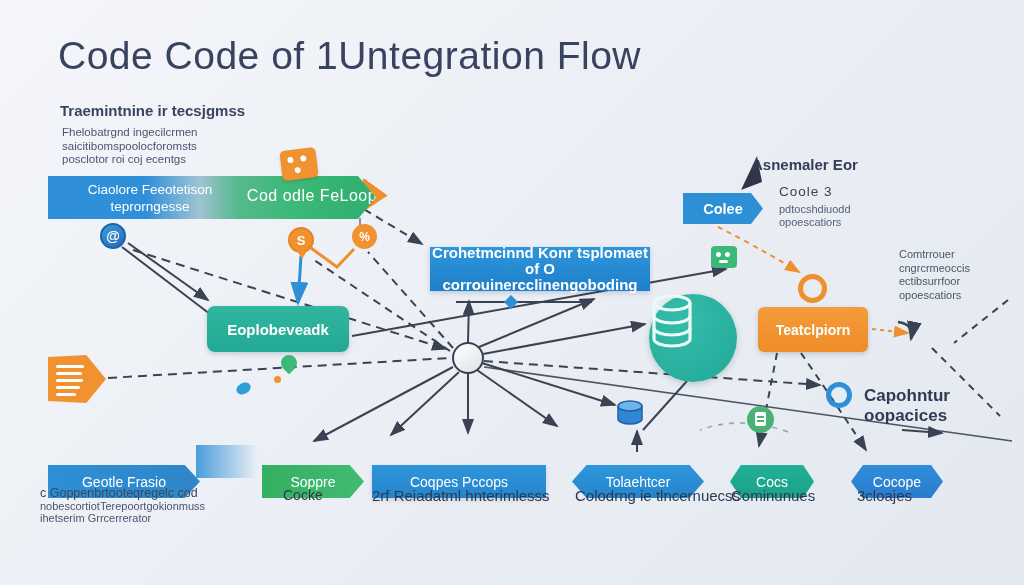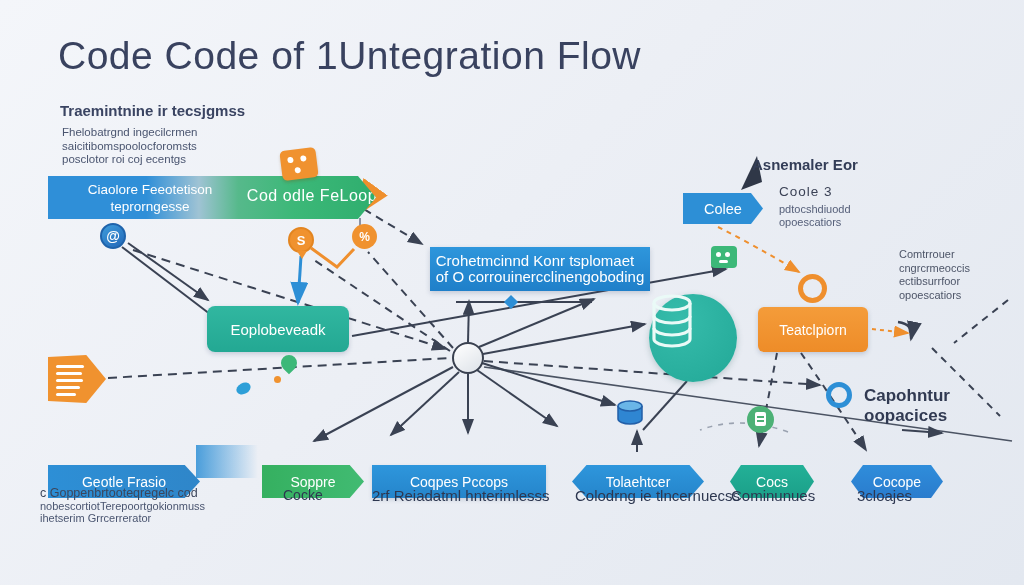--- a/index.html
+++ b/index.html
@@ -12,22 +12,22 @@
   #intro{left:62px;top:126px;font-size:11.5px;color:#4a5570;line-height:13.5px;}
   
   #banner{left:48px;top:176px;width:328px;height:43px;
     background:linear-gradient(90deg,#2f8fd8 0%,#2f8fd8 30%,#9fc3d4 46%,#56b98b 58%,#3cb878 75%,#2fae6e 100%);
     clip-path:polygon(0 0,94.5% 0,100% 50%,94.5% 100%,0 100%);
     box-shadow:0 2px 4px rgba(50,70,110,.18);}
   .banner-text{position:absolute;color:#fff;text-align:center;}
   #banner-left{left:12px;top:5px;width:180px;font-size:13.5px;line-height:17px;}
   #banner-right{left:168px;top:11px;width:192px;font-size:16px;letter-spacing:.5px;}
   
-  .node{display:flex;align-items:center;justify-content:center;color:#fff;
-    box-shadow:0 2px 5px rgba(50,70,110,.22);}
+  .node{display:flex;align-items:center;justify-content:center;color:#fff;text-align:center;
+    box-shadow:0 2px 5px rgba(50,70,110,.22);font-weight:bold;}
   #center-box{left:430px;top:247px;width:220px;height:44px;border-radius:0;
     background:linear-gradient(180deg,#2e96dc,#1f7fc9);font-size:15px;line-height:16px;}
   #green-box{left:207px;top:306px;width:142px;height:46px;border-radius:8px;
     background:linear-gradient(180deg,#31b7a0,#23a893);font-size:15px;}
   #orange-box{left:758px;top:307px;width:110px;height:45px;border-radius:6px;
     background:linear-gradient(180deg,#f49c3a,#ee8c28);font-size:14px;}
   #colee-box{left:683px;top:193px;width:80px;height:31px;background:#2d8fd6;font-size:14.5px;
     clip-path:polygon(0 0,85% 0,100% 50%,85% 100%,0 100%);box-shadow:none;}
   
   #right-heading{left:752px;top:156px;font-size:15px;font-weight:bold;color:#333d57;}

